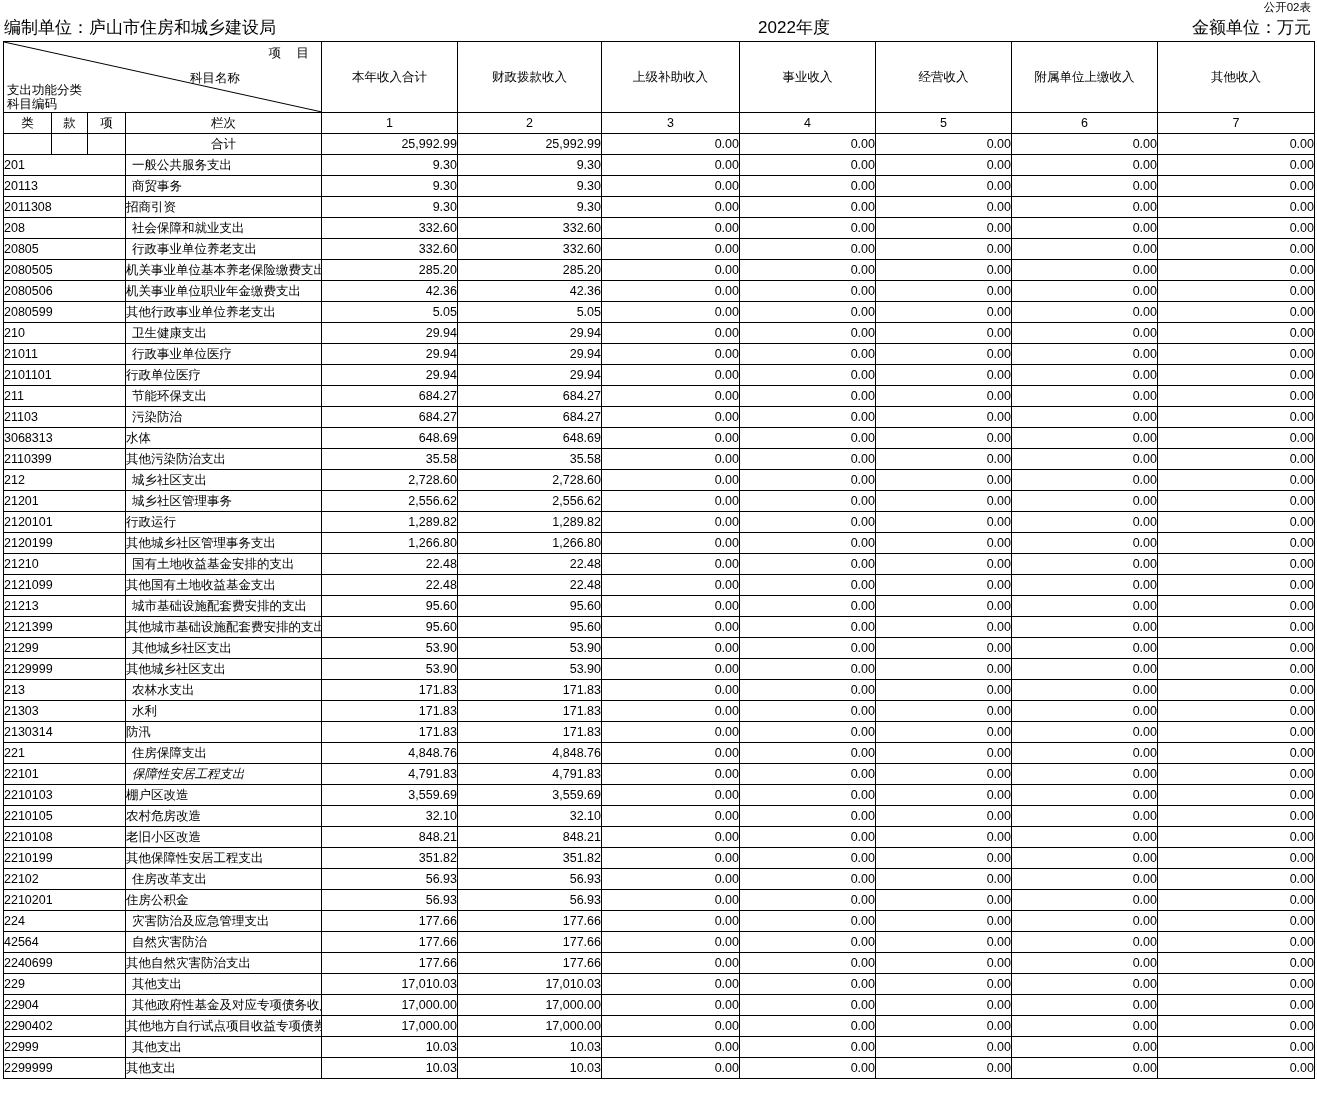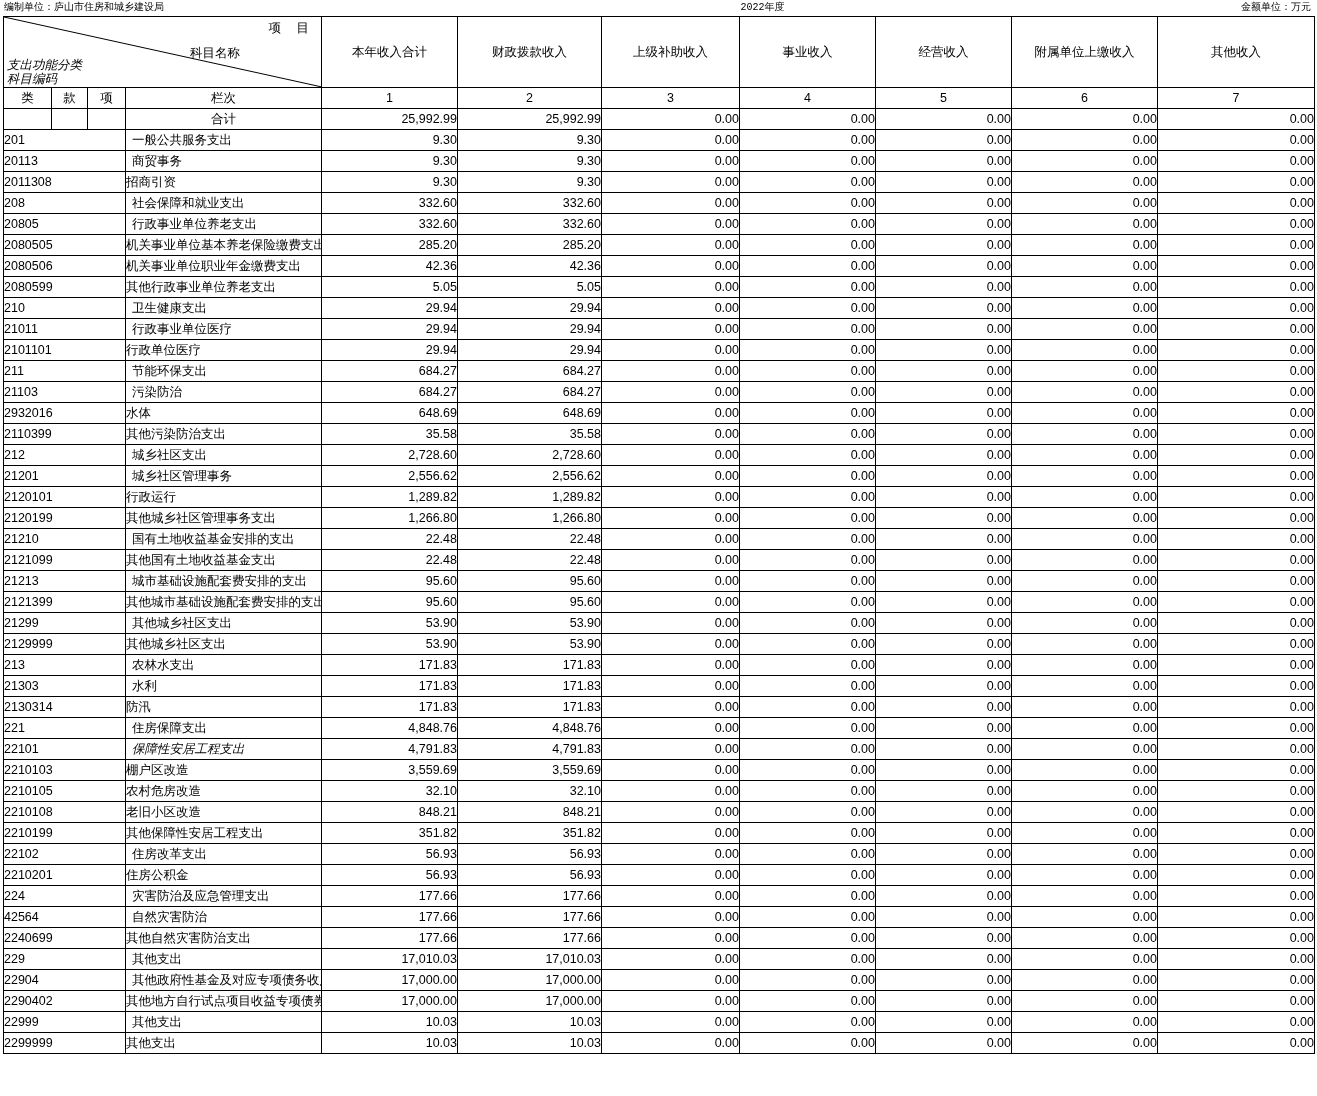--- a/index.html
+++ b/index.html
@@ -31,25 +31,25 @@
   .pub-no {
     text-align: right;
     font-size: 11.5px;
     padding-right: 6px;
     margin-bottom: 1px;
   }
   .meta-row {
     display: flex;
     justify-content: space-between;
     align-items: flex-end;
-    font-size: 10px;
+    font-size: 17px;
     padding: 0 6px 2px 4px;
   }
   .meta-left { white-space: nowrap; }
-  .meta-center { white-space: nowrap; margin-left: 120px; font-family: Liberation Mono, monospace;}
+  .meta-center { white-space: nowrap; margin-left: 120px;}
   .meta-right { white-space: nowrap; }
 
   table.main {
     border-collapse: collapse;
     width: 1311px;
     margin: 0 3px;
     table-layout: fixed;
   }
   table.main td, table.main th {
     border: 1px solid #000000;
@@ -79,33 +79,33 @@
     right: 6px;
     top: 1px;
     letter-spacing: 6px;
   }
   .slash-cell .bot-txt {
     position: absolute;
     left: 3px;
     bottom: 1px;
     line-height: 14px;
     text-align: left;
-    font-style: italic;
   }
   .slash-cell svg {
     position: absolute;
     left: 0; top: 0;
   }
 </style>
 </head>
 <body>
 
 <div class="page">
 
 
+  <div class="pub-no">公开02表</div>
 
   <div class="meta-row">
     <div class="meta-left">编制单位：庐山市住房和城乡建设局</div>
     <div class="meta-center">2022年度</div>
     <div class="meta-right">金额单位：万元</div>
   </div>
 
   <table class="main">
     <colgroup>
       <col style="width:48px">
@@ -308,21 +308,21 @@
           <td class="c-left" style="padding-left: 6px;">污染防治</td>
           <td class="c-right num">684.27</td>
           <td class="c-right num">684.27</td>
           <td class="c-right num">0.00</td>
           <td class="c-right num">0.00</td>
           <td class="c-right num">0.00</td>
           <td class="c-right num">0.00</td>
           <td class="c-right num">0.00</td>
         </tr>
         <tr>
-          <td colspan="3" class="c-left">2932016</td>
+          <td colspan="3" class="c-left">3068313</td>
           <td class="c-left indent1">水体</td>
           <td class="c-right num">648.69</td>
           <td class="c-right num">648.69</td>
           <td class="c-right num">0.00</td>
           <td class="c-right num">0.00</td>
           <td class="c-right num">0.00</td>
           <td class="c-right num">0.00</td>
           <td class="c-right num">0.00</td>
         </tr>
         <tr>

